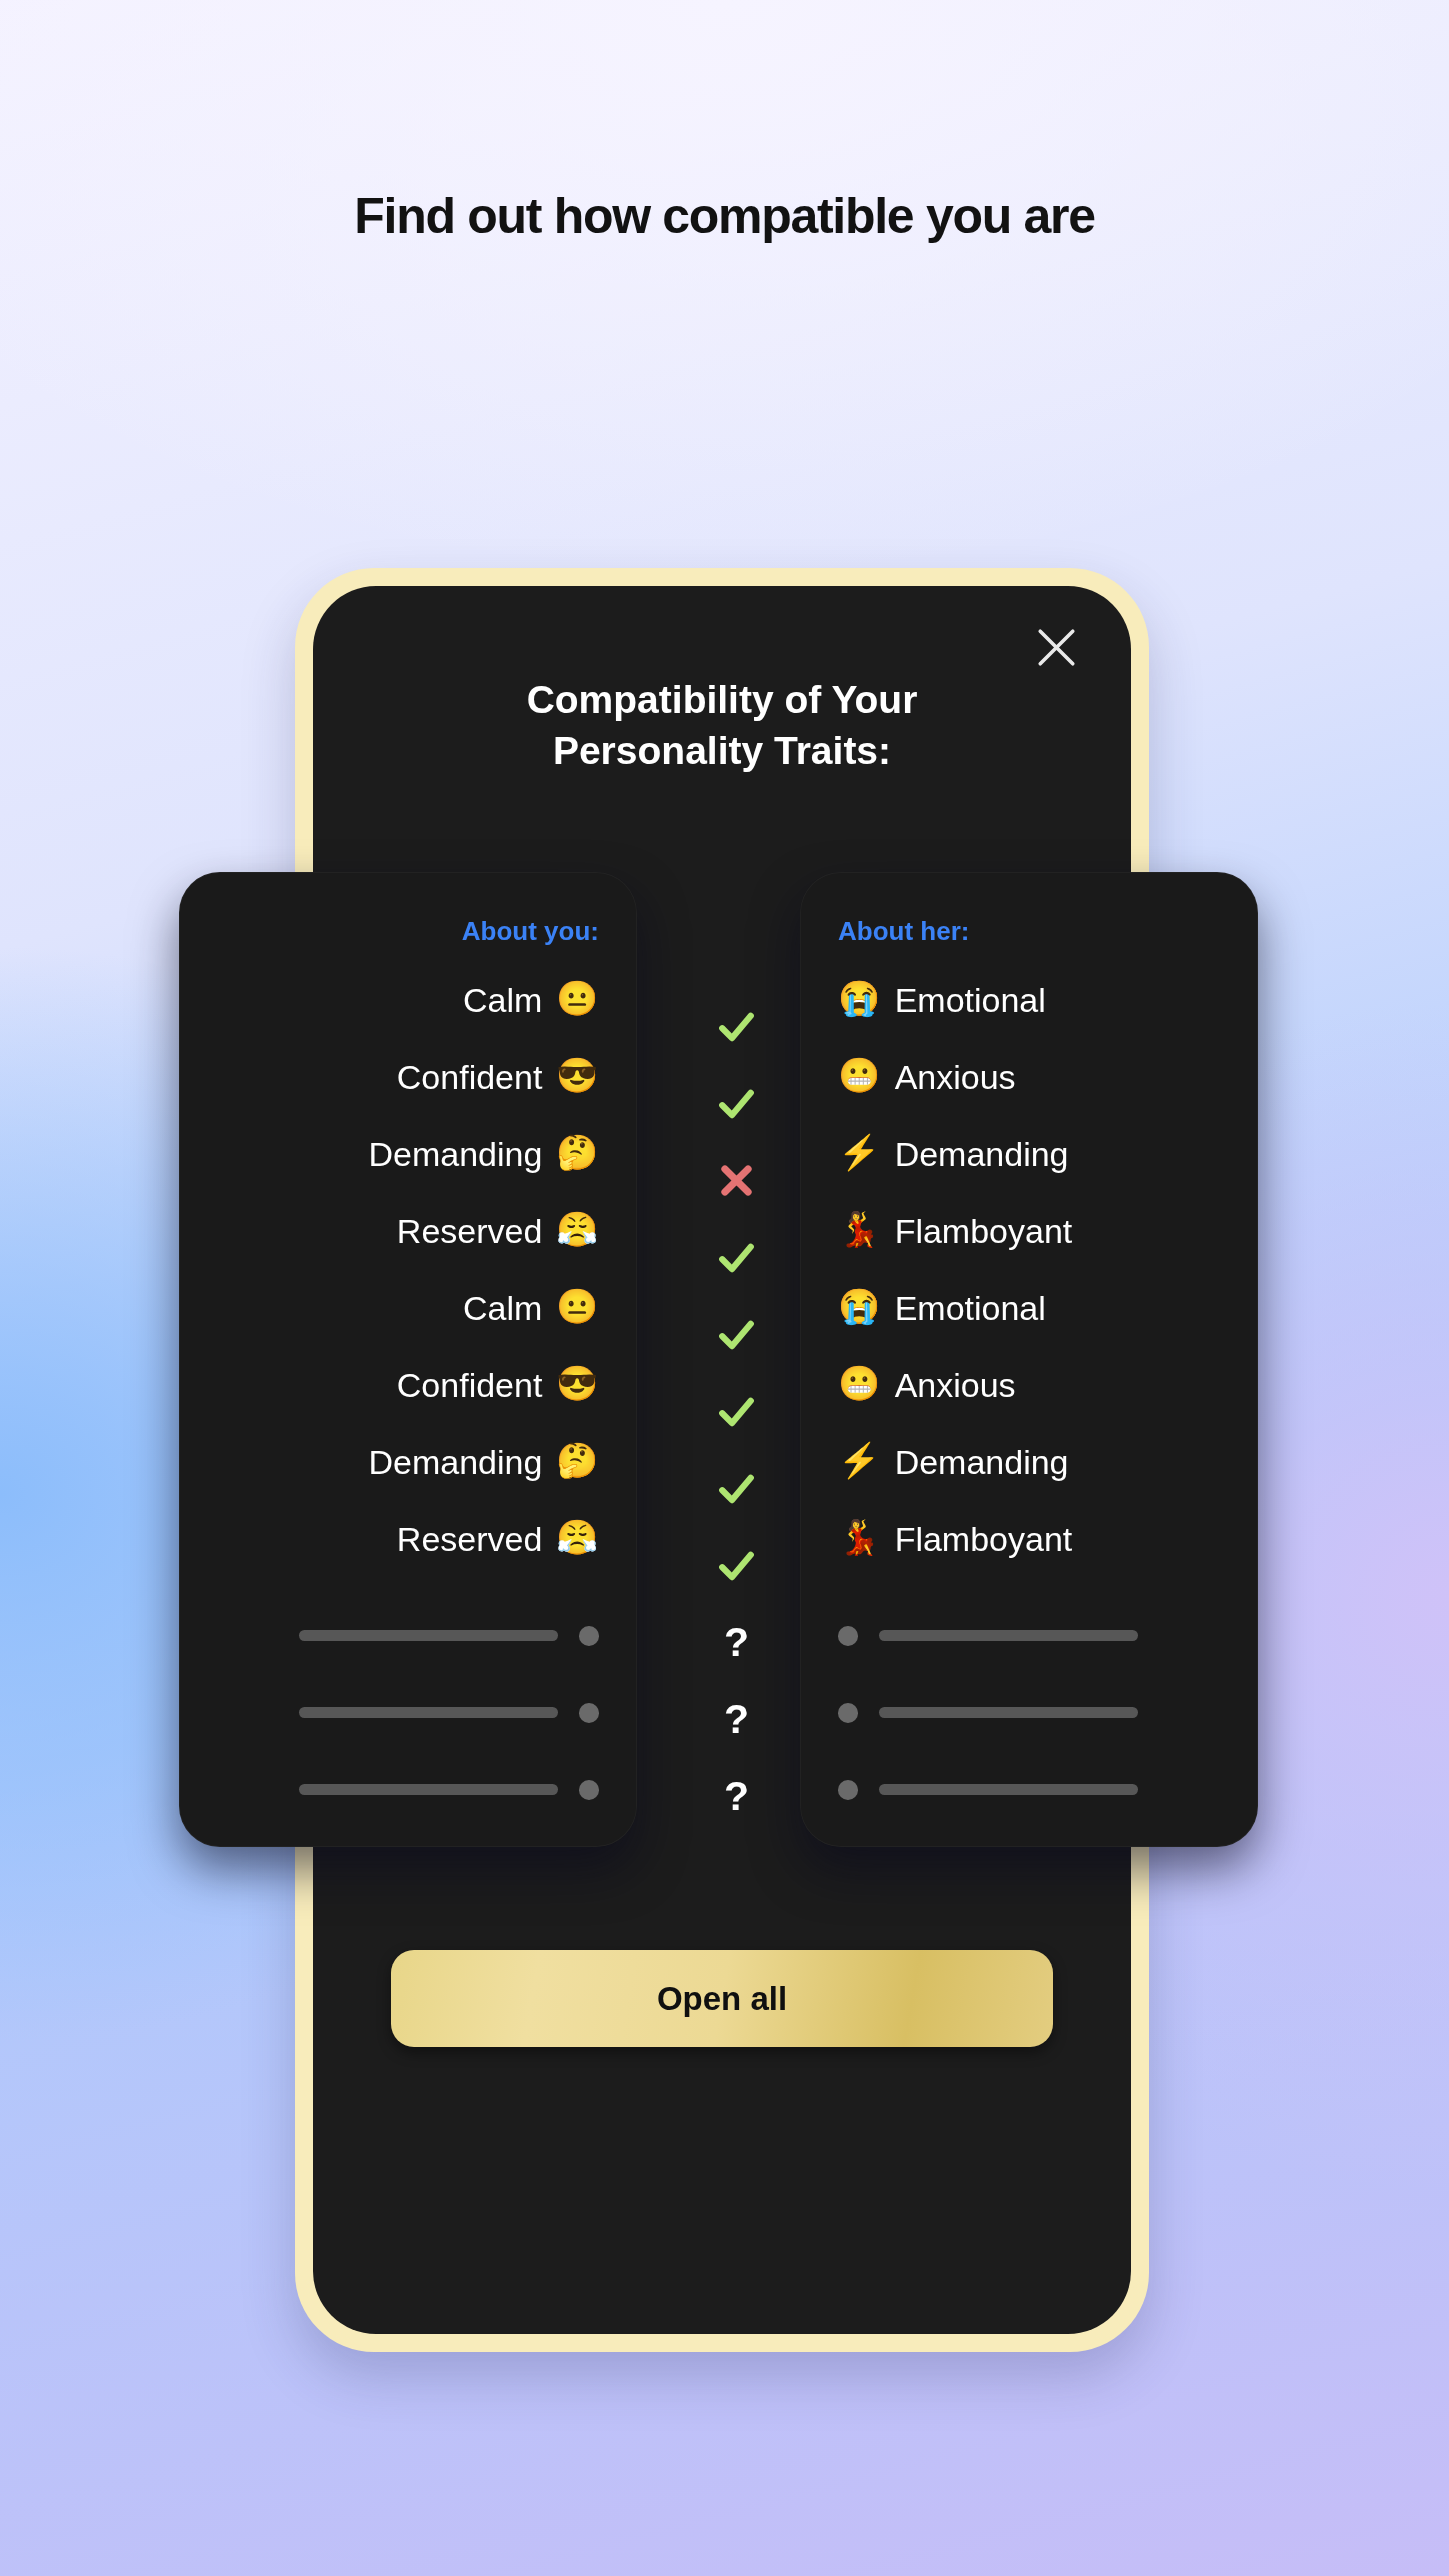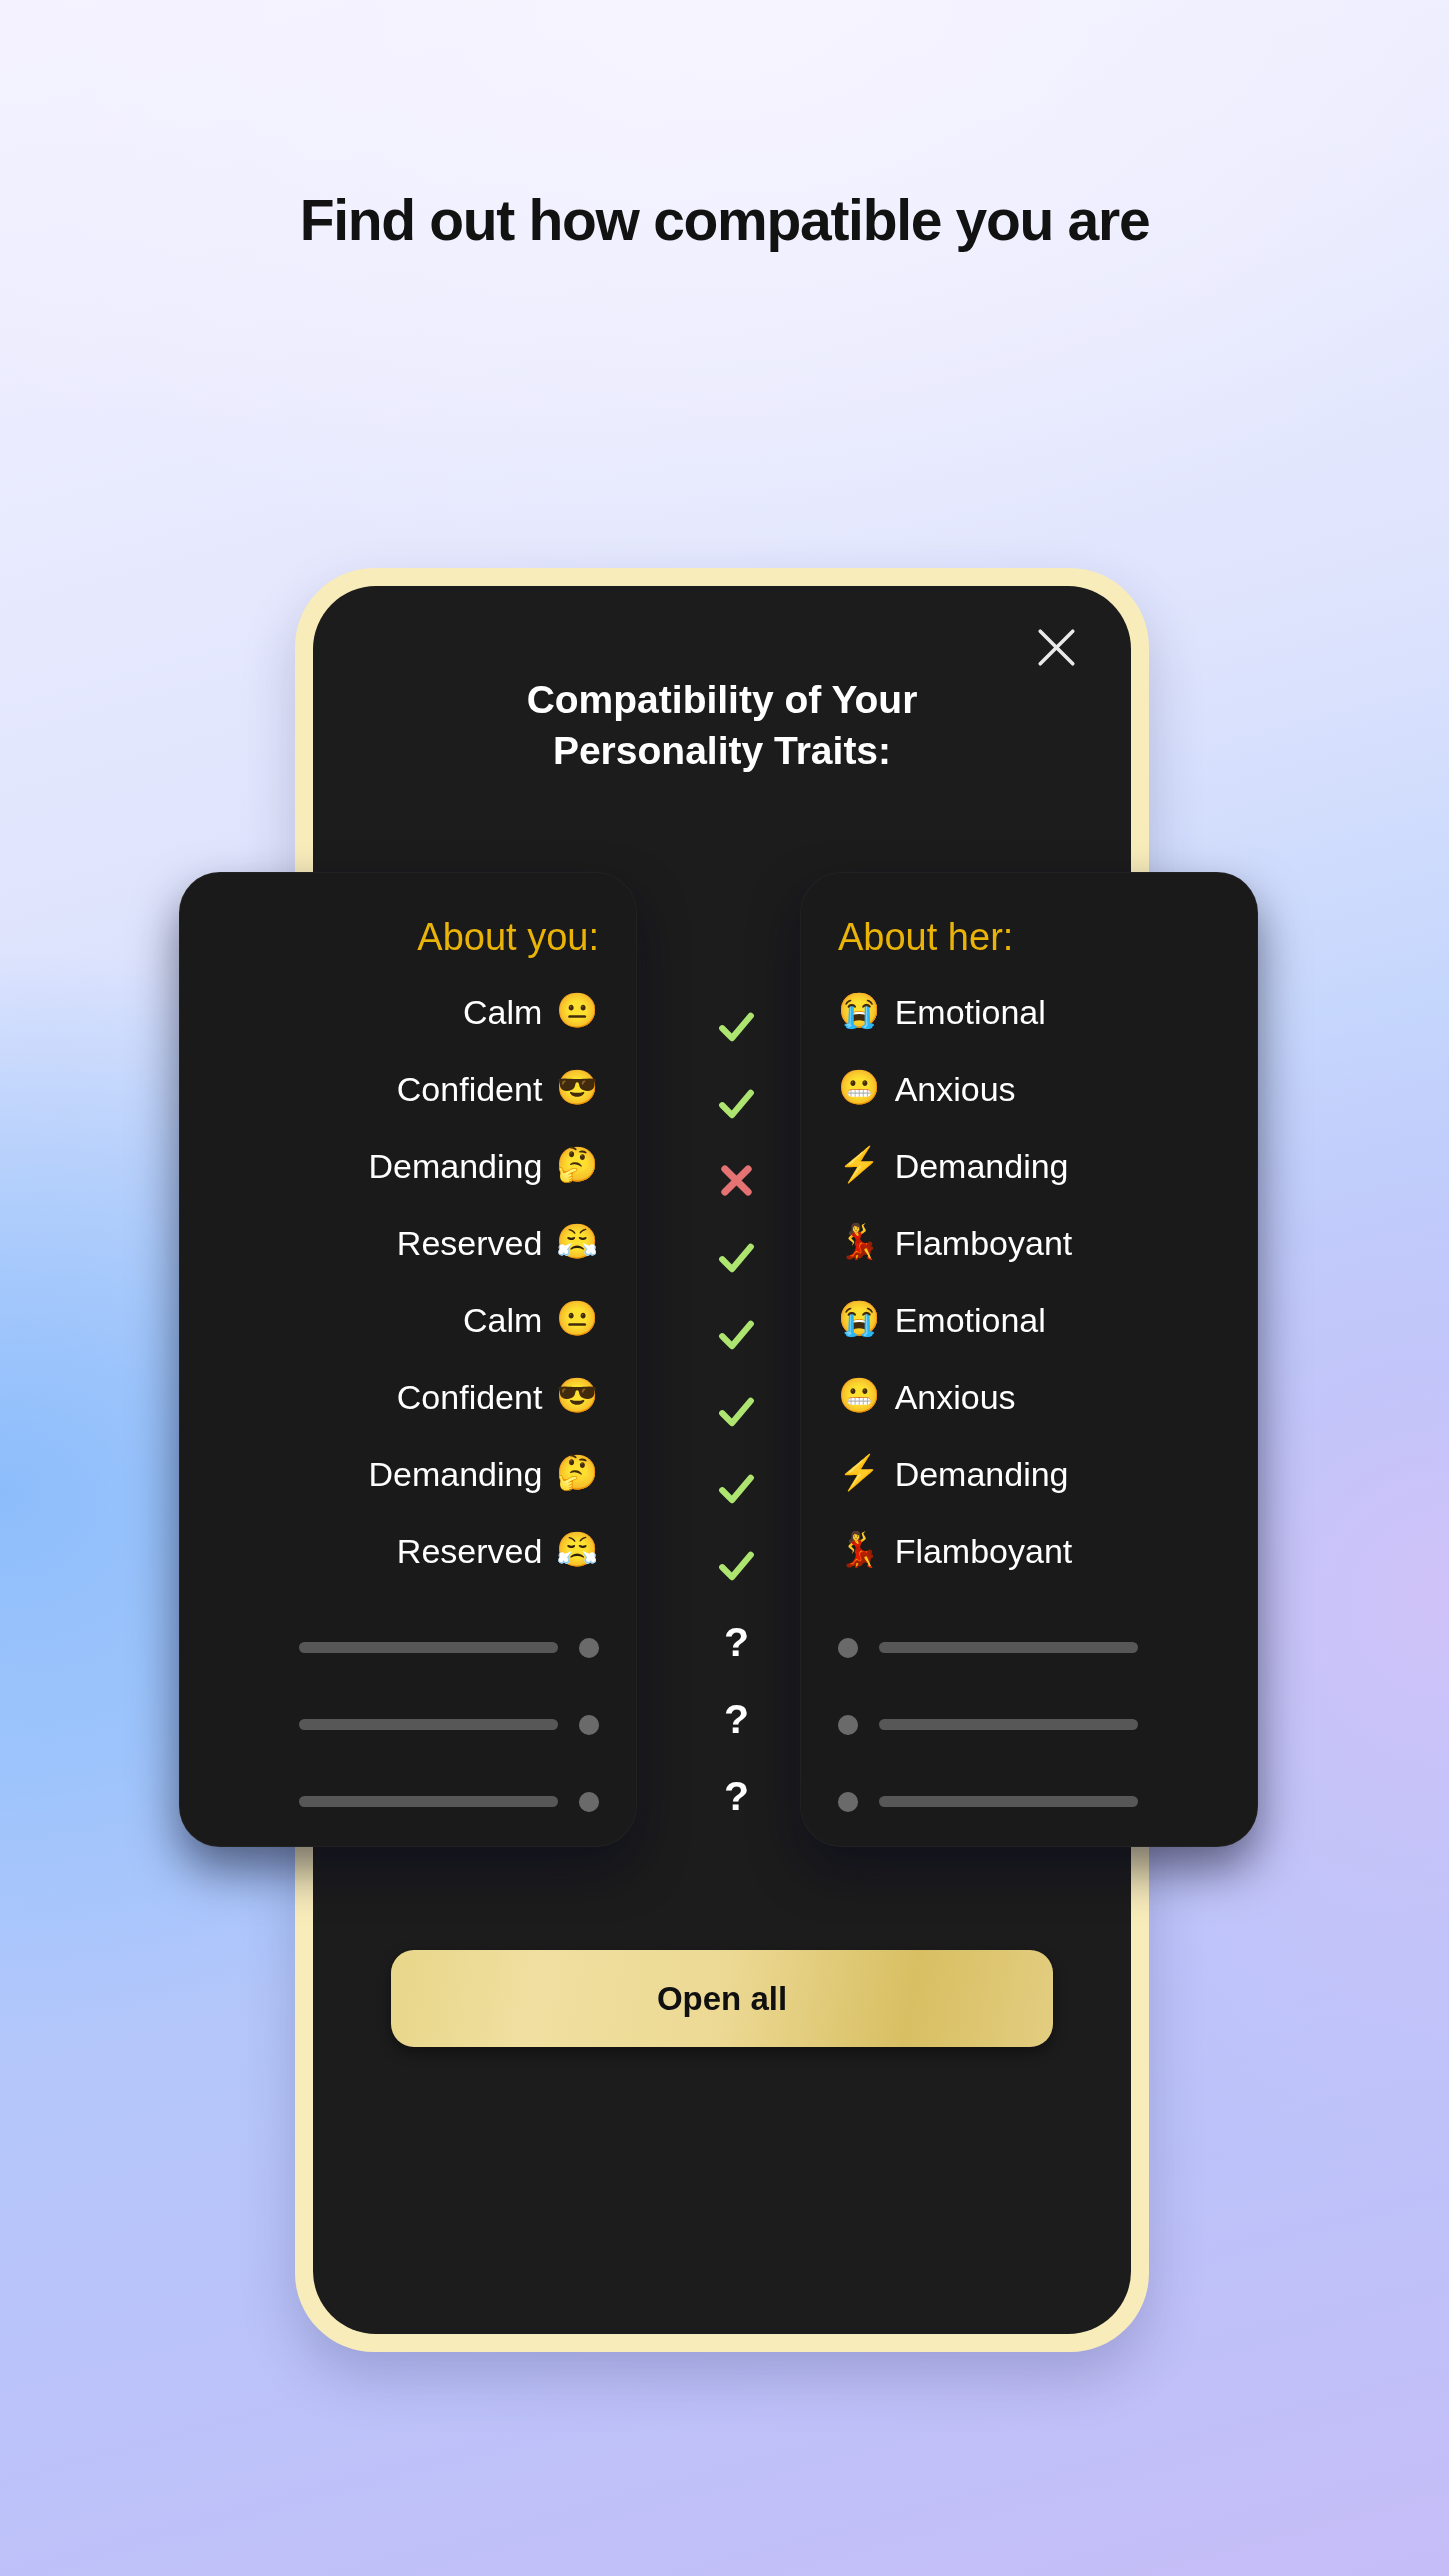--- a/index.html
+++ b/index.html
@@ -20,21 +20,21 @@
       radial-gradient(ellipse 1342px 805px at 50% 0%,   #f6f4ff 0%, rgba(246,244,255,0) 72%),
       linear-gradient(165deg, #f4f2ff 0%, #dfe4fd 32%, #aecafc 60%, #c6bdf7 100%);
   }
 
   
   #headline {
     position:absolute;
     left:0; top:188px;
     width:100%;
     text-align:center;
-    font-size:57px;
+    font-size:50px;
     font-weight:700;
     line-height:1.14;
     letter-spacing:-1.3px;
     color:#121212;
     padding:0 107px;
   }
 
   
   #phone-frame {
     position:absolute;
@@ -104,23 +104,23 @@
   #card-you {
     left:179px; top:872px;
     width:458px; height:975px;
   }
   #card-her {
     left:800px; top:872px;
     width:458px; height:975px;
   }
 
   .card-heading {
-    color:#eab308;
-    font-size:38px;
-    font-weight:400;
+    color:#3b82f6;
+    font-size:26px;
+    font-weight:700;
     padding:14.3px 38px 0 38px;
   }
   #card-you .card-heading { text-align:right; }
   #card-her .card-heading { text-align:left; }
 
   .trait-list { margin-top:34px; }
 
   .trait-row {
     height:77px;
     display:flex;

